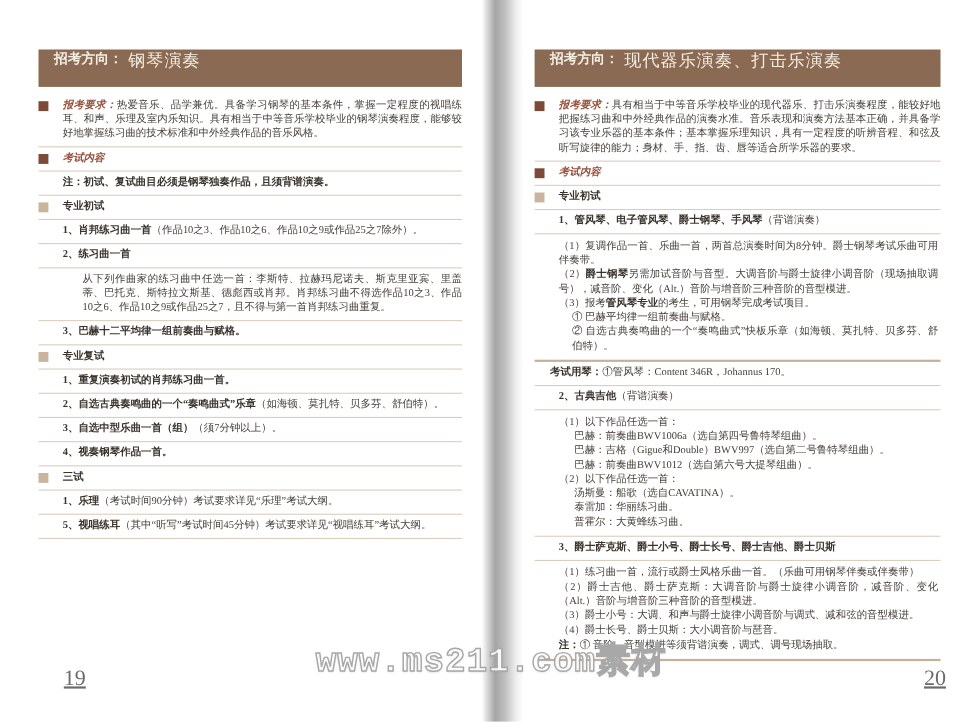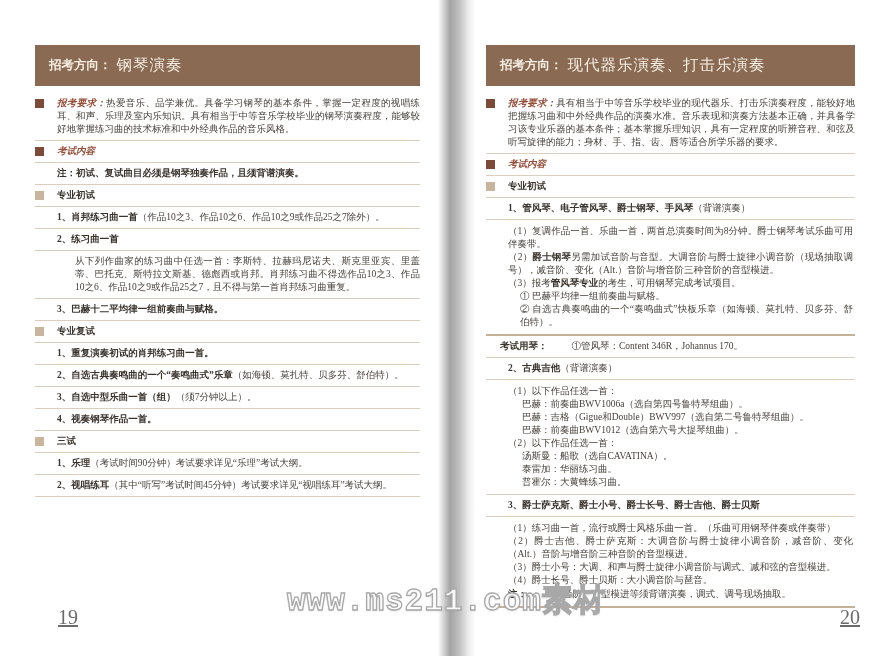--- a/index.html
+++ b/index.html
@@ -10,22 +10,22 @@
   }
   .gutter {
     position:absolute; left:438px; top:0; width:38px; height:656px;
     background:linear-gradient(to right,#ffffff 0%,#d6d6d6 14%,#a4a4a4 32%,#c0c0c0 56%,#efefef 82%,#ffffff 100%);
   }
   .page { position:absolute; top:45px; }
   .page-left  { left:35px;  width:385px; }
   .page-right { left:486px; width:369px; }
 
   .bar {
-    height:41px; background:var(--header_bar,#8a6a52); color:#f4eee3;
-    display:flex; align-items:center; padding:0 14px; margin-bottom:7px;
+    height:34px; background:var(--header_bar,#8a6a52); color:#f4eee3;
+    display:flex; padding:0 14px; margin-bottom:7px;
   }
   .bar .prefix { font-size:12.5px; font-weight:bold; white-space:nowrap; }
   .bar .title  { font-size:15.5px; font-weight:normal; margin-left:5px; letter-spacing:1px; white-space:nowrap; }
 
   .row {
     display:flex; border-bottom:1px solid var(--rule,#dbcebd);
     padding:4px 0 4px; font-size:9.5px; color:var(--body_text,#46403a); line-height:13px;
   }
   .marker { width:9px; height:9px; flex:0 0 9px; margin:2px 13px 0 0; }
   .marker.dark  { background:var(--square_dark,#7d4a38); }
@@ -38,21 +38,21 @@
   .pad-item   { padding-left:22px;align-items:flex-end; }   
   .pad-detail { padding-left:40px; }   
   .blk { display:block; }
   .blk .ln      { padding-left:22px; text-align:justify; }
   .blk .ln-sub  { padding-left:34px; }
   .blk .ln-sub2 { padding-left:36px; }
   .blk-inner { padding:1px 2px 1px 0; }
 
   .sep-strong { border-bottom-width:2px; border-bottom-color:#c6b098; }
 
-  .hang { display:flex; padding-left:14px;gap:24px; }
+  .hang { display:flex; padding-left:14px; }
   .hang > b { flex:0 0 auto; }
   .hang .hang-lines { flex:1; }
   .note-hang { padding-left:22px; padding-top:1px; }
 
   .pagenum {
     position:absolute; top:606px; font-size:20px; color:var(--page_number,#6b6b6b);
     font-family:"Liberation Serif","DejaVu Serif",serif;
     text-decoration:underline;
   }
   .pagenum-left  { left:58px; }
@@ -139,21 +139,21 @@
   <div class="row">
     <span class="marker light"></span>
     <b>三试</b>
   </div>
 
   <div class="row pad-item">
     <span class="flex1"><b>1、乐理</b><span>（考试时间90分钟）考试要求详见“乐理”考试大纲。</span></span>
   </div>
 
   <div class="row pad-item">
-    <span class="flex1"><b>2、视唱练耳</b><span>（其中“听写”考试时间45分钟）考试要求详见“视唱练耳”考试大纲。</span></span>
+    <span class="flex1"><b>5、视唱练耳</b><span>（其中“听写”考试时间45分钟）考试要求详见“视唱练耳”考试大纲。</span></span>
   </div>
 
 </div>
 
 <div class="page page-right">
 
   <div class="bar">
     <span class="prefix">招考方向：</span>
     <span class="title">现代器乐演奏、打击乐演奏</span>
   </div>

